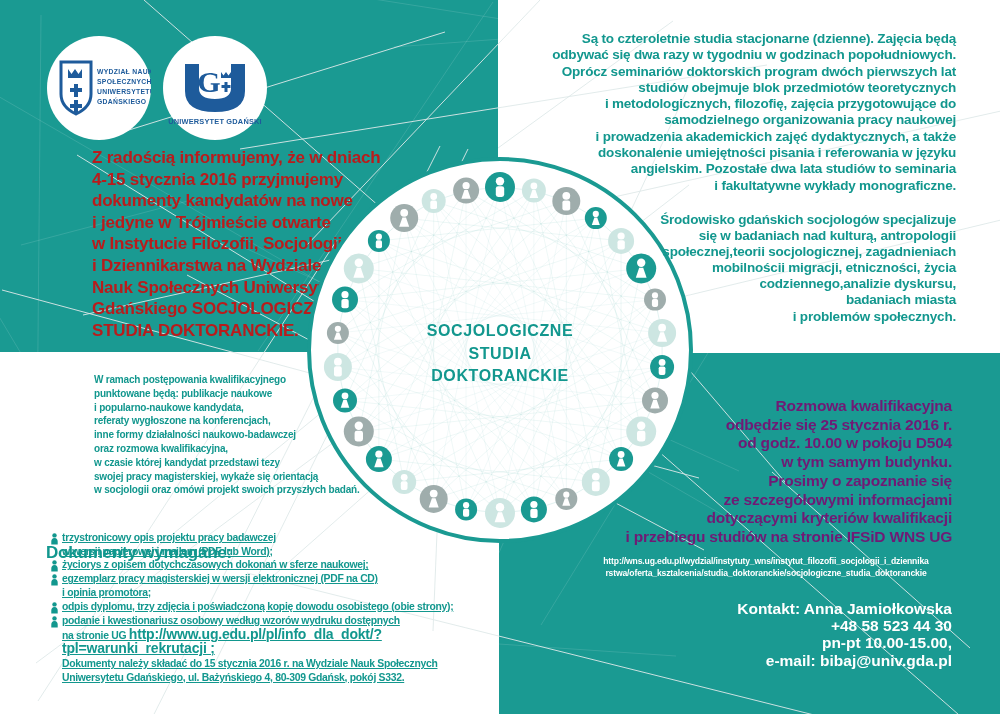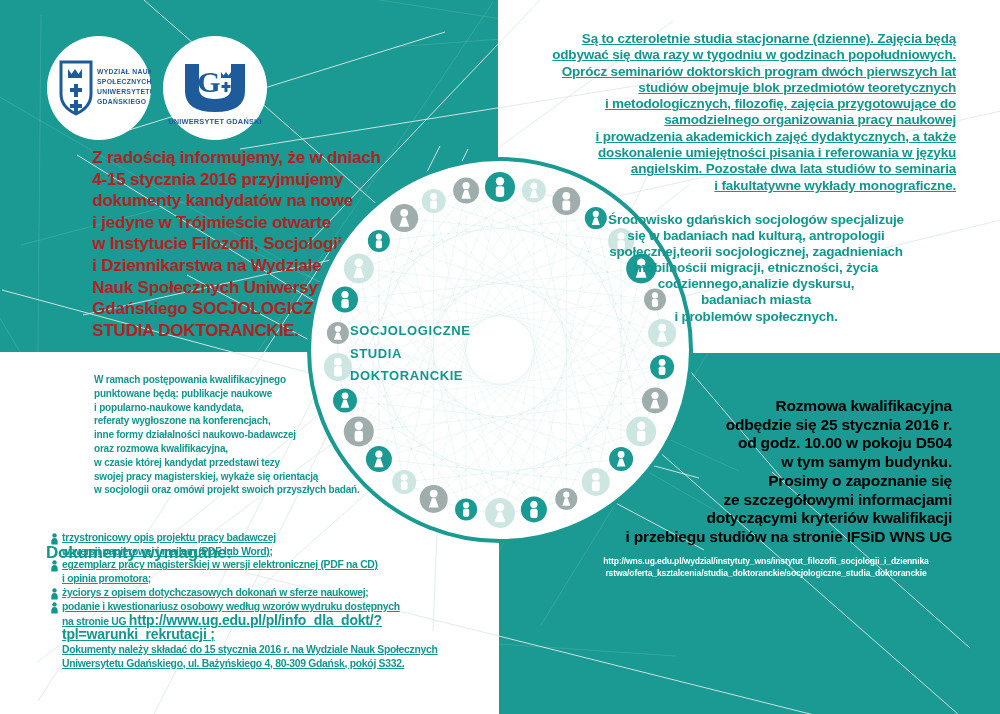--- a/index.html
+++ b/index.html
@@ -17,39 +17,39 @@
   }
   .block-tl{position:absolute;left:0;top:0;width:498px;height:352px;background:var(--teal);}
   .block-br{position:absolute;left:499px;top:353px;right:0;bottom:0;background:var(--teal);}
   .pattern{position:absolute;inset:0;pointer-events:none;}
   .disc{
     position:absolute;left:307px;top:157px;width:386px;height:386px;
     box-sizing:border-box;border:4px solid var(--teal);border-radius:50%;background:#fff;
   }
   .ring-svg{position:absolute;left:0;top:0;}
   .center-title{
-    position:absolute;left:350px;top:320px;width:300px;text-align:left;
-    color:var(--teal-text);font-size:13px;line-height:22.5px;letter-spacing:0.6px;
+    position:absolute;left:350px;top:320px;width:300px;text-align:center;
+    color:var(--teal-text);font-size:16px;line-height:22.5px;letter-spacing:0.6px;
     white-space:pre-line;
   }
   .logo{position:absolute;width:104px;height:104px;border-radius:50%;background:#fff;}
   #logo-wns{left:47px;top:36px;}
   #logo-ug{left:163px;top:36px;}
   .txt{position:absolute;white-space:pre-line;}
   #intro{left:48px;top:147px;width:440px;color:#b91c1c;font-size:17px;line-height:21.6px;letter-spacing:-0.2px;margin-left:44px;}
   #qualification{left:48px;top:373px;width:420px;color:var(--teal-text);font-size:10px;line-height:13.8px;letter-spacing:-0.2px;margin-left:46px;}
   #doc-heading{left:46px;top:506px;color:var(--teal-text);font-size:17px;letter-spacing:-0.2px;margin-top:37px;}
   #bullets{position:absolute;left:50px;top:531px;width:445px;color:var(--teal-text);font-size:10.4px;line-height:13.7px;letter-spacing:-0.3px;}
   .bullet-item{display:flex;gap:3px;align-items:flex-start;text-decoration:underline;}
   .bullet-item svg{flex:0 0 auto;margin-top:2px;}
   .bullet-text{white-space:pre-line;}
   .bullet-url{font-size:14px;letter-spacing:-0.2px;}
-  #program{left:520px;top:31px;width:436px;text-align:right;color:var(--teal-text);font-size:13.5px;line-height:16.3px;letter-spacing:-0.2px;text-decoration:underline;}
-  #community{left:556px;top:212px;width:400px;text-align:center;color:var(--teal-text);font-size:13.5px;line-height:16.1px;letter-spacing:-0.2px;}
-  #interview{left:552px;top:397px;width:400px;text-align:right;color:#000000;font-size:15.5px;line-height:18.7px;letter-spacing:-0.2px;}
+  #program{left:520px;top:31px;width:436px;text-align:right;color:var(--teal-text);font-size:13.5px;line-height:16.3px;letter-spacing:-0.2px;}
+  #community{left:556px;top:212px;width:400px;text-align:right;color:var(--teal-text);font-size:13.5px;line-height:16.1px;letter-spacing:-0.2px;}
+  #interview{left:552px;top:397px;width:400px;text-align:right;color:#701a75;font-size:15.5px;line-height:18.7px;letter-spacing:-0.2px;}
   #website{left:577px;top:556px;width:378px;text-align:center;color:#fff;font-size:8.6px;line-height:11.6px;letter-spacing:-0.15px;}
   #contact{left:552px;top:600px;width:400px;text-align:right;color:#fff;font-size:15.5px;line-height:17.2px;}
 </style>
 </head>
 <body>
 
 <div class="poster">
 
   <div class="block-tl"></div>
   <div class="block-br"></div>
@@ -152,29 +152,36 @@
           <path d="M4.5,5 c-2.4,0 -3.2,1.9 -3.2,3.6 L1.3,11.6 h6.4 v-3 c0,-1.7 -0.8,-3.6 -3.2,-3.6 z" fill="#12978e"></path>
         </svg>
         <div class="bullet-text"><span>trzystronicowy opis projektu pracy badawczej
 w wersji papierowej i mailem (PDF lub Word);</span></div>
       </div>
       <div class="bullet-item">
         <svg width="9" height="12" viewBox="0 0 9 12">
           <circle cx="4.5" cy="2.4" r="2.2" fill="#12978e"></circle>
           <path d="M4.5,5 c-2.4,0 -3.2,1.9 -3.2,3.6 L1.3,11.6 h6.4 v-3 c0,-1.7 -0.8,-3.6 -3.2,-3.6 z" fill="#12978e"></path>
         </svg>
+        <div class="bullet-text"><span>życiorys z opisem dotychczasowych dokonań w sferze naukowej;</span></div>
+      </div>
+      <div class="bullet-item">
+        <svg width="9" height="12" viewBox="0 0 9 12">
+          <circle cx="4.5" cy="2.4" r="2.2" fill="#12978e"></circle>
+          <path d="M4.5,5 c-2.4,0 -3.2,1.9 -3.2,3.6 L1.3,11.6 h6.4 v-3 c0,-1.7 -0.8,-3.6 -3.2,-3.6 z" fill="#12978e"></path>
+        </svg>
         <div class="bullet-text"><span>egzemplarz pracy magisterskiej w wersji elektronicznej (PDF na CD)
 i opinia promotora;</span></div>
       </div>
       <div class="bullet-item">
         <svg width="9" height="12" viewBox="0 0 9 12">
           <circle cx="4.5" cy="2.4" r="2.2" fill="#12978e"></circle>
           <path d="M4.5,5 c-2.4,0 -3.2,1.9 -3.2,3.6 L1.3,11.6 h6.4 v-3 c0,-1.7 -0.8,-3.6 -3.2,-3.6 z" fill="#12978e"></path>
         </svg>
-        <div class="bullet-text"><span>życiorys z opisem dotychczasowych dokonań w sferze naukowej;</span></div>
+        <div class="bullet-text"><span>odpis dyplomu, trzy zdjęcia i poświadczoną kopię dowodu osobistego (obie strony);</span></div>
       </div>
       <div class="bullet-item">
         <svg width="9" height="12" viewBox="0 0 9 12">
           <circle cx="4.5" cy="2.4" r="2.2" fill="#12978e"></circle>
           <path d="M4.5,5 c-2.4,0 -3.2,1.9 -3.2,3.6 L1.3,11.6 h6.4 v-3 c0,-1.7 -0.8,-3.6 -3.2,-3.6 z" fill="#12978e"></path>
         </svg>
         <div class="bullet-text"><span>podanie i kwestionariusz osobowy według wzorów wydruku dostępnych
 na stronie UG </span><span class="bullet-url">http://www.ug.edu.pl/pl/info_dla_dokt/?tpl=warunki_rekrutacji ;</span><span>
 Dokumenty należy składać do 15 stycznia 2016 r. na Wydziale Nauk Społecznych
 Uniwersytetu Gdańskiego, ul. Bażyńskiego 4, 80-309 Gdańsk, pokój S332.</span></div>
@@ -479,14 +486,18 @@
   <div class="txt" id="interview">Rozmowa kwalifikacyjna
 odbędzie się 25 stycznia 2016 r.
 od godz. 10.00 w pokoju D504
 w tym samym budynku.
 Prosimy o zapoznanie się
 ze szczegółowymi informacjami
 dotyczącymi kryteriów kwalifikacji
 i przebiegu studiów na stronie IFSiD WNS UG</div>
   <div class="txt" id="website">http://wns.ug.edu.pl/wydzial/instytuty_wns/instytut_filozofii_socjologii_i_dziennika
 rstwa/oferta_ksztalcenia/studia_doktoranckie/socjologiczne_studia_doktoranckie</div>
+  <div class="txt" id="contact">Kontakt: Anna Jamiołkowska
++48 58 523 44 30
+pn-pt 10.00-15.00,
+e-mail: bibaj@univ.gda.pl</div>
 
 </div>
 
 </body></html>

